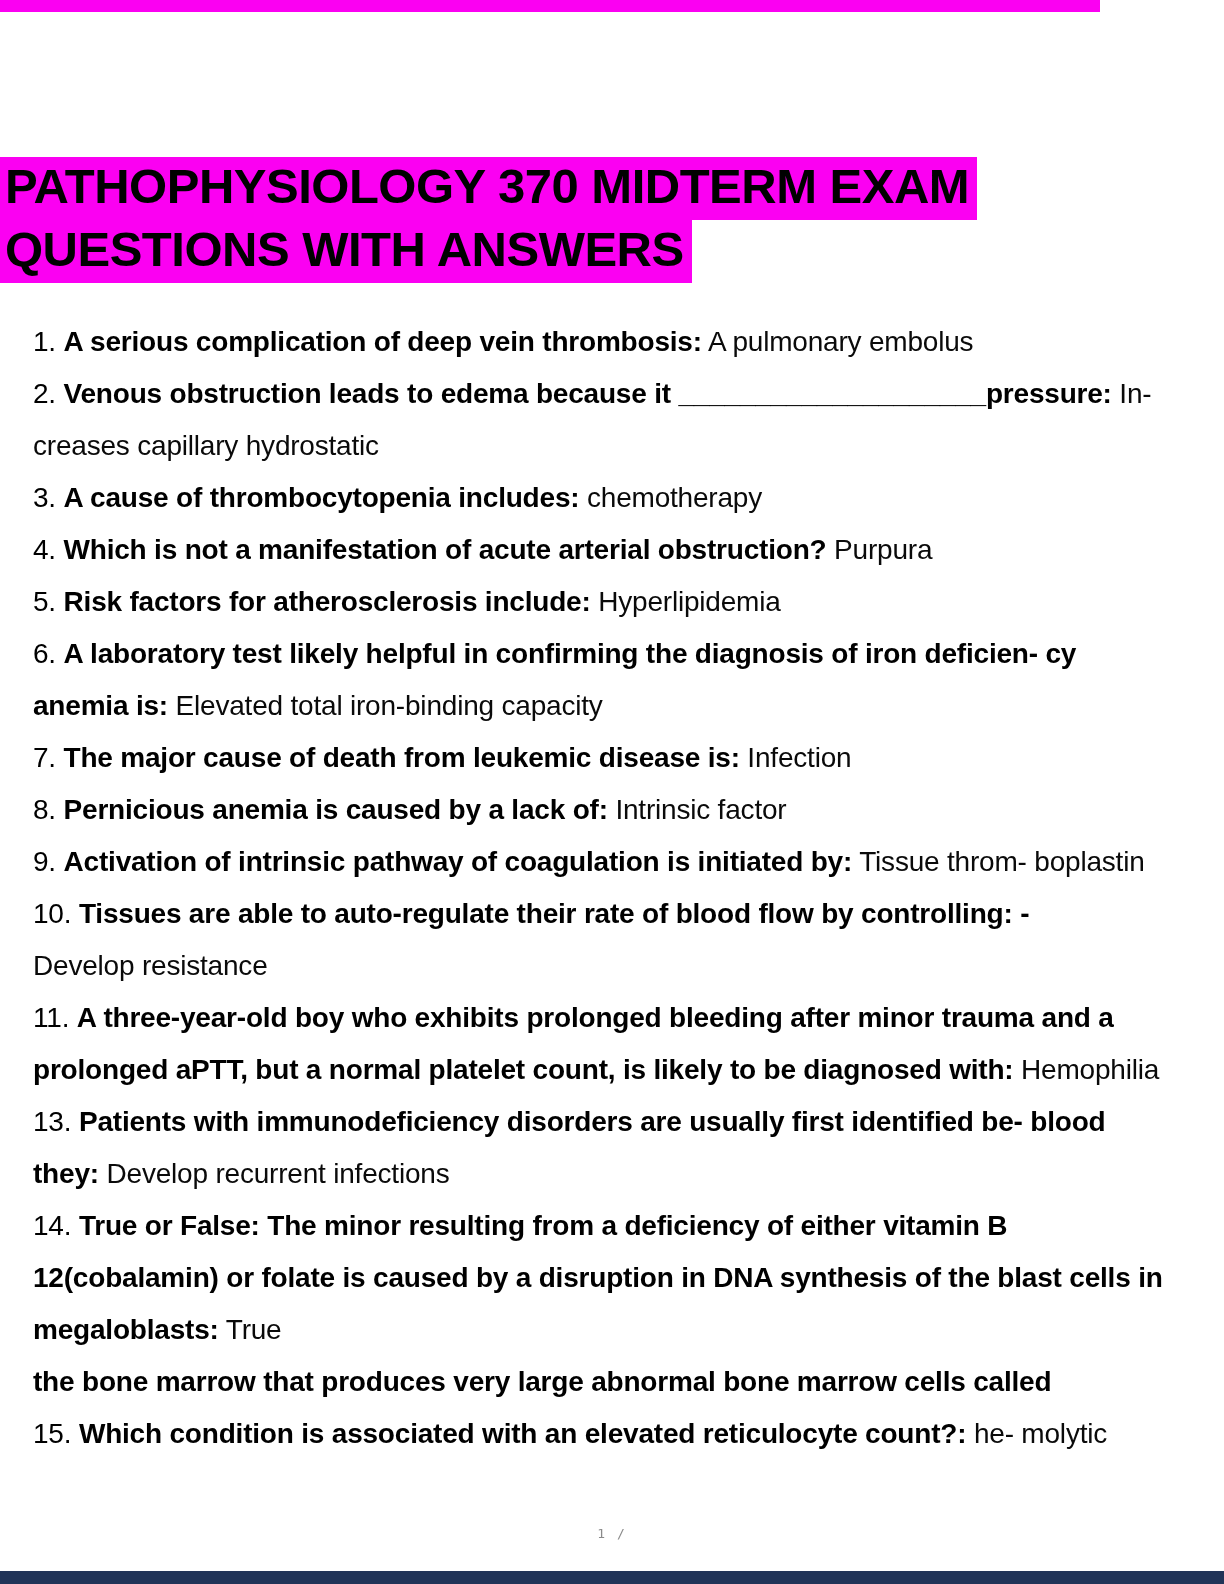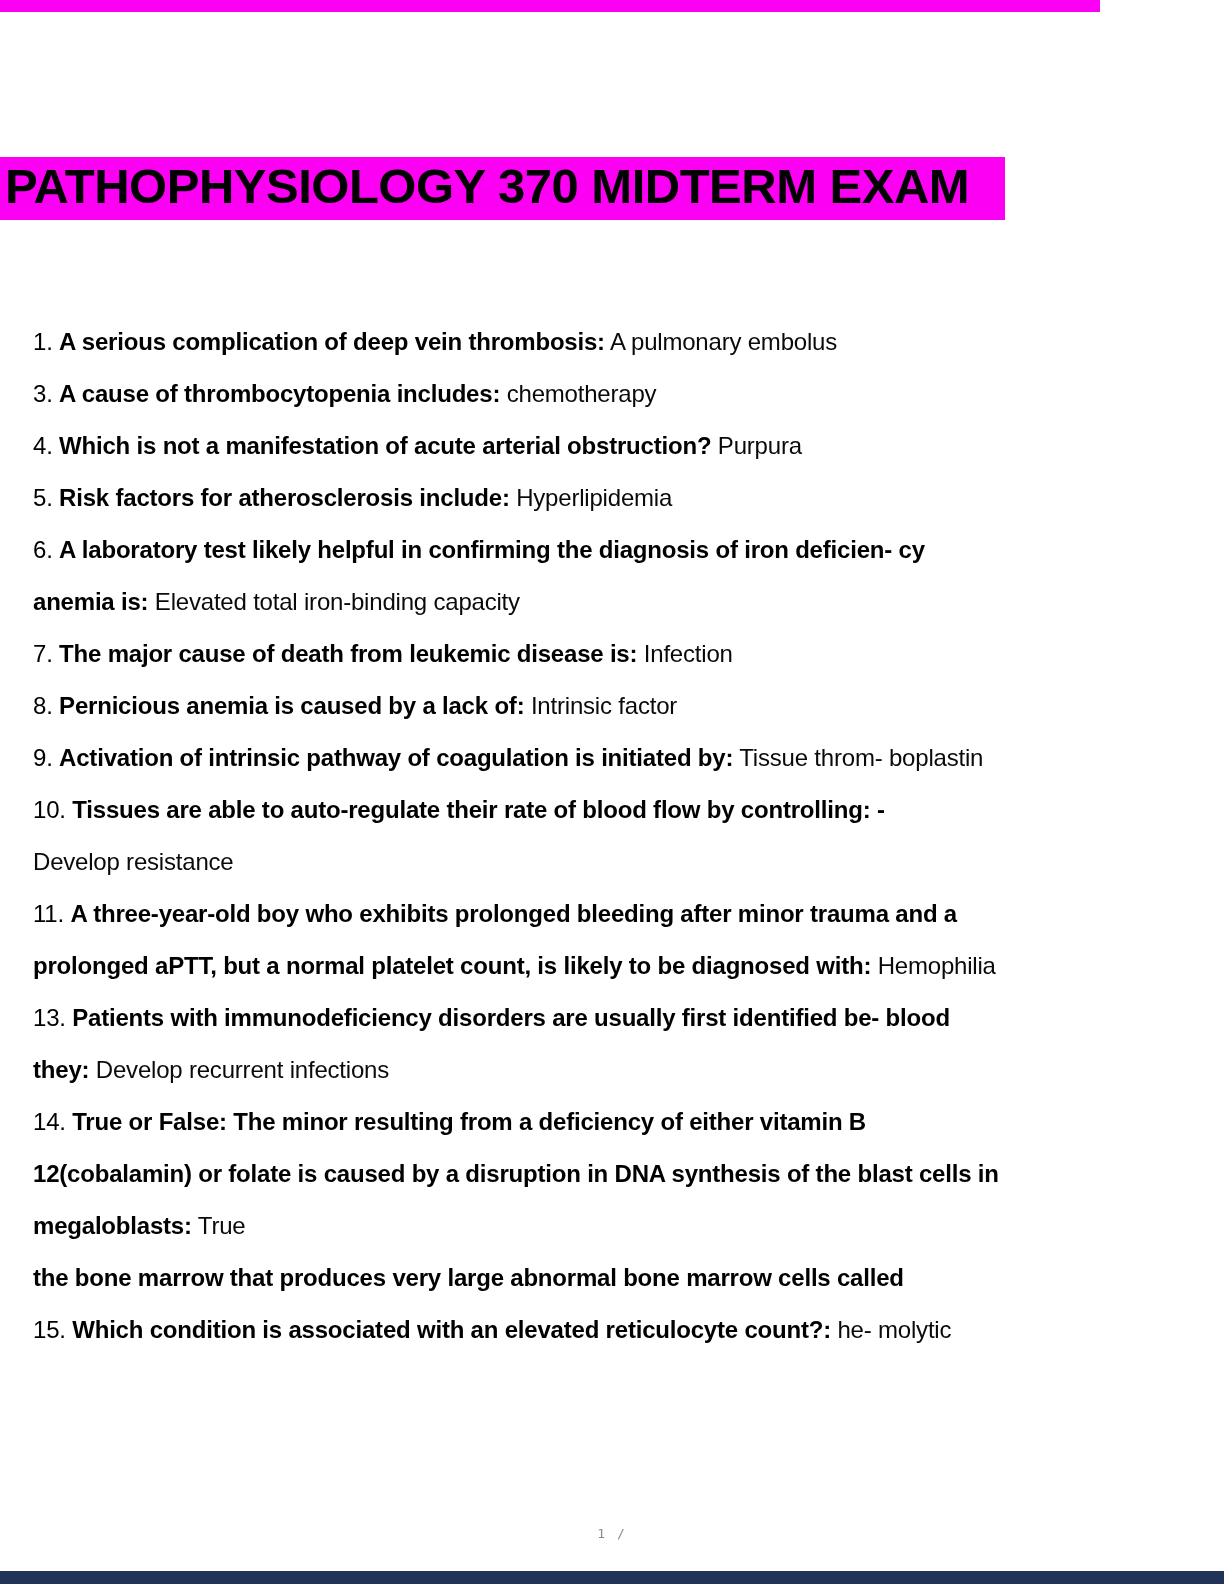--- a/index.html
+++ b/index.html
@@ -33,36 +33,36 @@
   }
   #title-block h1 {
     font-size: 49px;
     font-weight: bold;
     line-height: 63px;
     letter-spacing: -0.5px;
     color: #000;
   }
   .hl {
     background: var(--hl, #fb00f2);
-    padding: 2px 36px 7px 5px;
+    padding: 2px 8px 7px 5px;
     -webkit-box-decoration-break: clone;
     box-decoration-break: clone;
   }
   
   #doc-body {
     position: absolute;
     top: 316px;
     left: 33px;
     right: 18px;
   }
   .qline {
     height: 52px;
     line-height: 52px;
     white-space: pre;
-    font-size: 24px;
+    font-size: 28px;
     letter-spacing: -0.2px;
   }
   .seg-number  { font-weight: normal; }
   .seg-question { font-weight: bold; }
   .seg-answer  { font-weight: normal; color: #0a0a0a; }
   
   #page-footer {
     position: absolute;
     left: 0; right: 0;
     top: 1524px;
@@ -76,26 +76,30 @@
   }
 </style>
 </head>
 <body>
 
 <div id="page">
 
   <div id="top-edge-bar"></div>
 
   <header id="title-block">
-    <h1><span class="hl">PATHOPHYSIOLOGY 370 MIDTERM EXAM</span><br></h1>
+    <h1><span class="hl">PATHOPHYSIOLOGY 370 MIDTERM EXAM</span><br><span class="hl">QUESTIONS WITH ANSWERS</span></h1>
   </header>
 
   <main id="doc-body">
       <div>
         <div class="qline"><span class="seg-number">1. </span><span class="seg-question">A serious complication of deep vein thrombosis:</span><span class="seg-answer"> A pulmonary embolus</span></div>
+      </div>
+      <div>
+        <div class="qline"><span class="seg-number">2. </span><span class="seg-question">Venous obstruction leads to edema because it ____________________pressure:</span><span class="seg-answer"> In-</span></div>
+        <div class="qline"><span class="seg-answer">creases capillary hydrostatic</span></div>
       </div>
       <div>
         <div class="qline"><span class="seg-number">3. </span><span class="seg-question">A cause of thrombocytopenia includes:</span><span class="seg-answer"> chemotherapy</span></div>
       </div>
       <div>
         <div class="qline"><span class="seg-number">4. </span><span class="seg-question">Which is not a manifestation of acute arterial obstruction?</span><span class="seg-answer"> Purpura</span></div>
       </div>
       <div>
         <div class="qline"><span class="seg-number">5. </span><span class="seg-question">Risk factors for atherosclerosis include:</span><span class="seg-answer"> Hyperlipidemia</span></div>
       </div>

